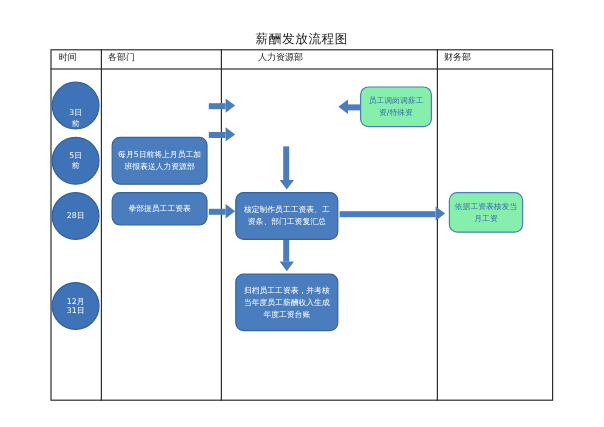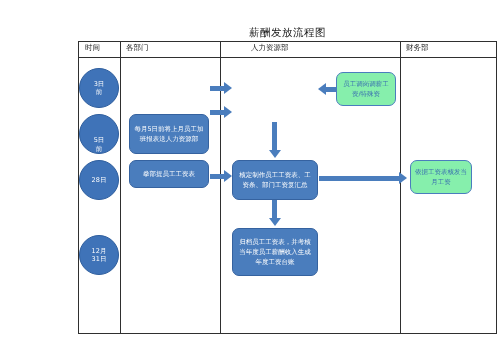--- a/index.html
+++ b/index.html
@@ -2,21 +2,21 @@
 <html><head>
 <meta charset="utf-8">
 <style>
   html,body{margin:0;padding:0;}
   body{
     width:503px;height:356px;
     background:#ffffff;
     font-family:"DejaVu Sans","Liberation Sans",sans-serif;
     overflow:hidden;
   }
-  #canvas{position:relative;width:410px;height:356px;margin-left:36px;}
+  #canvas{position:relative;width:410px;height:356px;}
 
   .title{
     position:absolute;
     left:0;top:26px;width:503px;
     text-align:center;
     font-size:10.5px;
     color:#1a1a1a;
     letter-spacing:0.5px;
   }
 
@@ -59,22 +59,22 @@
     color:#ffffff;
     font-size:6.5px;
     line-height:8.5px;
     display:flex;
     flex-direction:column;
     align-items:center;
     justify-content:center;
     text-align:center;
     box-sizing:border-box;
   }
-  .b1{left:43px;top:68px;}
-  .b2{left:43px;top:114px;justify-content:flex-end;}
+  .b1{left:43px;top:68px;justify-content:flex-end;}
+  .b2{left:43px;top:114px;}
   .b3{left:43px;top:160px;}
   .b4{left:43px;top:235px;}
 
   
   .box{
     position:absolute;
     background:#4a7dbd;
     border:1px solid #35629f;
     border-radius:7px;
     color:#ffffff;

